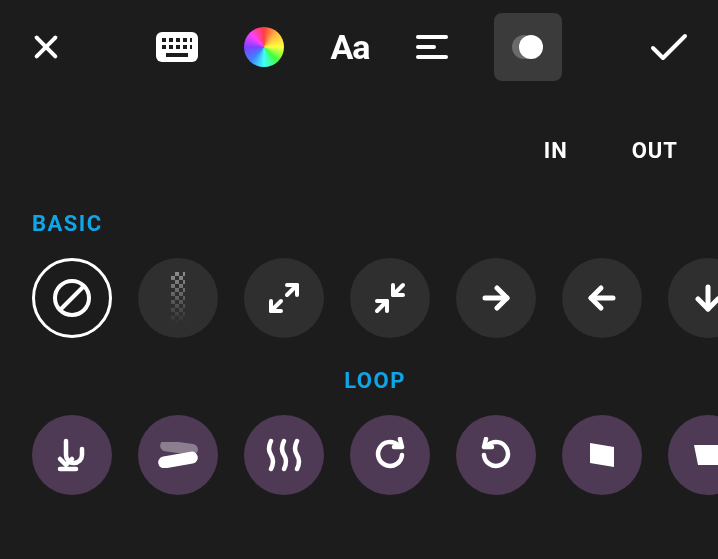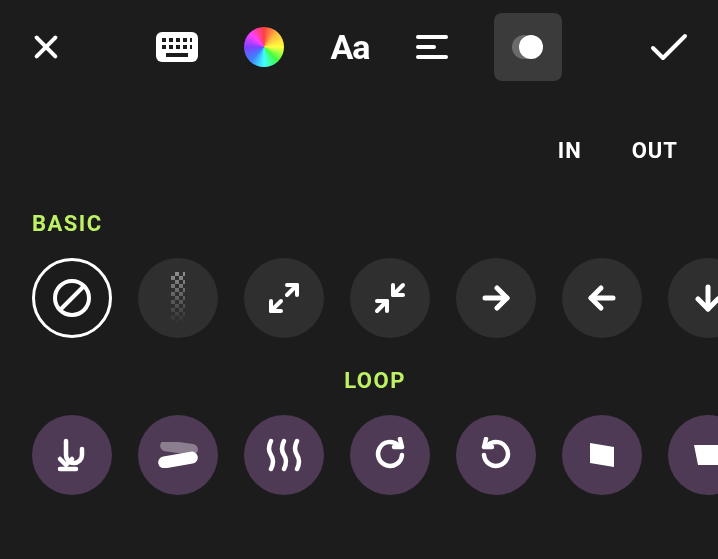--- a/index.html
+++ b/index.html
@@ -4,23 +4,23 @@
 <style>
   html,body{margin:0;padding:0;background:#1c1c1c;color:#fff;font-family:-apple-system,BlinkMacSystemFont,"Segoe UI",Roboto,Helvetica,Arial,sans-serif;width:718px;height:559px;overflow:hidden;}
   .topbar{display:flex;align-items:center;height:94px;padding:0 30px;}
   .top-left{width:60px;display:flex;align-items:center;justify-content:flex-start;}
   .top-center{flex:1;display:flex;align-items:center;justify-content:center;gap:46px;}
   .top-right{width:60px;display:flex;align-items:center;justify-content:flex-end;}
   .icon-btn{display:flex;align-items:flex-end;justify-content:center;cursor:pointer;}
   .active-tool{background:#3b3b3b;width:68px;height:68px;border-radius:8px;display:flex;align-items:center;justify-content:center;}
   .color-wheel{width:40px;height:40px;border-radius:50%;background:conic-gradient(from 0deg,#ff4040,#ffc040,#ffff40,#40ff40,#40ffff,#4080ff,#8040ff,#ff40ff,#ff4040);}  
   .font-aa{font-weight:700;font-size:34px;letter-spacing:-1px;}
-  .tabs{display:flex;justify-content:flex-end;gap:50px;padding:44px 40px 0 0;font-weight:700;font-size:22px;letter-spacing:1px;}
+  .tabs{display:flex;justify-content:flex-end;gap:64px;padding:44px 40px 0 0;font-weight:700;font-size:22px;letter-spacing:1px;}
   .tab{cursor:pointer;}
-  .section-label{color:#bef264;font-weight:700;font-size:22px;letter-spacing:1.5px;padding:48px 0 22px 32px;}
+  .section-label{color:#0ea5e9;font-weight:700;font-size:22px;letter-spacing:1.5px;padding:48px 0 22px 32px;}
   .section-label.loop{padding-top:30px;text-align:center;}
   .row{display:flex;gap:26px;padding-left:32px;}
   .effect{width:80px;height:80px;border-radius:50%;background:#2f2f2f;display:flex;align-items:center;justify-content:center;cursor:pointer;flex-shrink:0;}
   .effect.selected{background:transparent;border:3px solid #fff;box-sizing:border-box;}
   .effect.loop{background:#4e3a54;}
   
   .checker{width:14px;height:52px;background-size:8px 8px;background-image:
     linear-gradient(45deg,#8e8e8e 25%,transparent 25%),
     linear-gradient(-45deg,#8e8e8e 25%,transparent 25%),
     linear-gradient(45deg,transparent 75%,#8e8e8e 75%),

